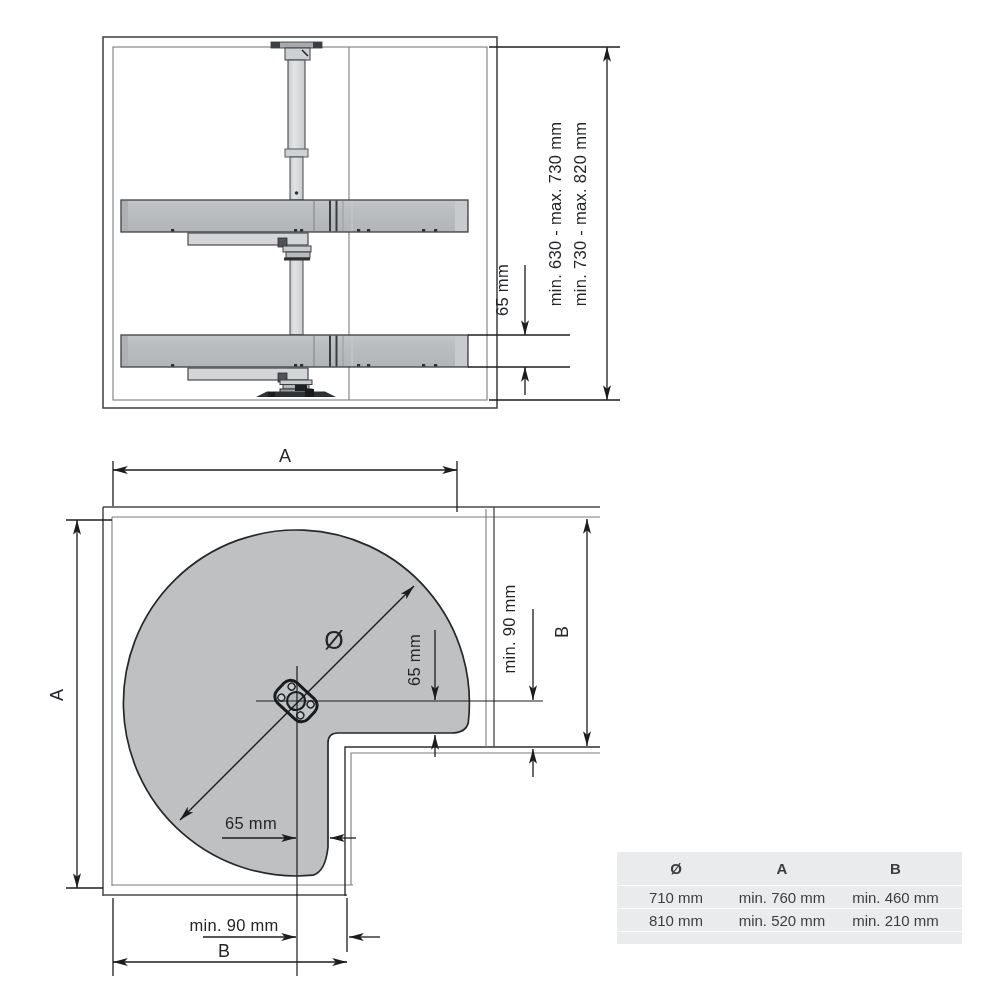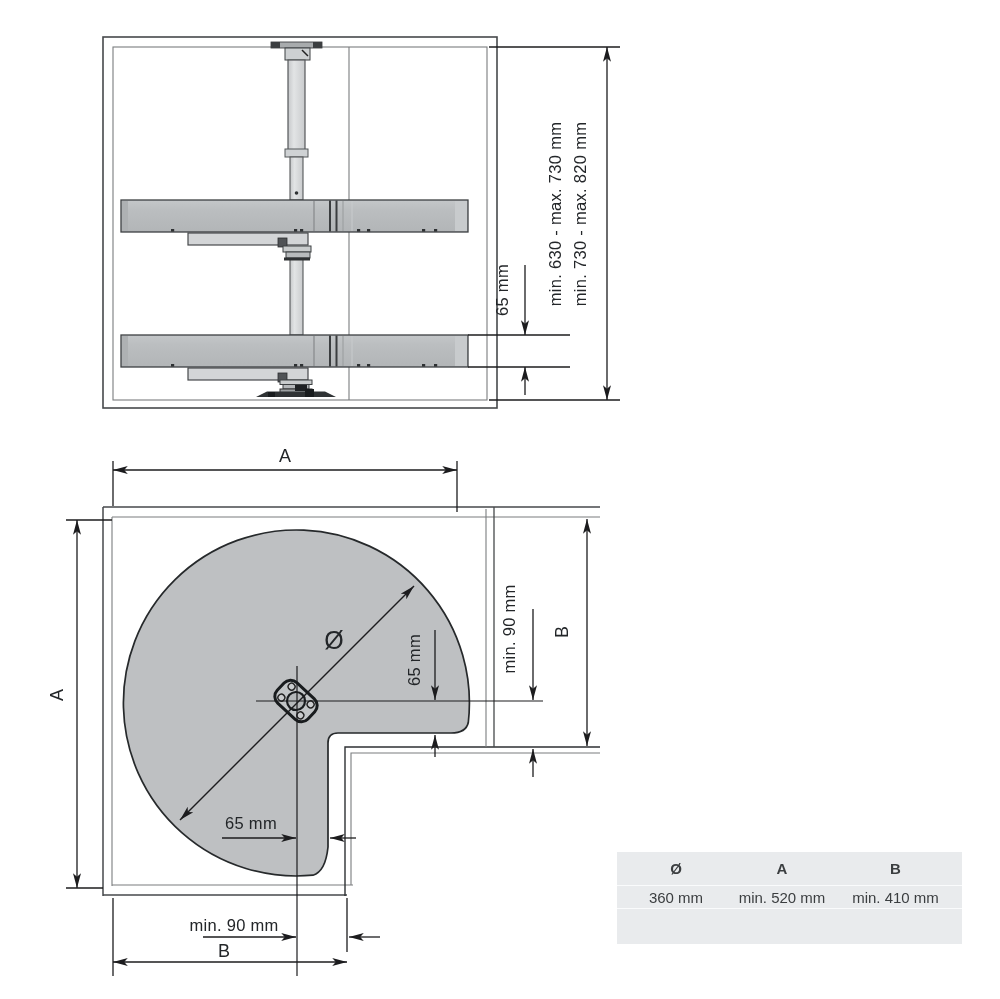--- a/index.html
+++ b/index.html
@@ -199,19 +199,24 @@
   </g>
 </svg>
 
 <div class="spec-table">
   <div class="t-row t-head">
     <div class="t-cell">Ø</div>
     <div class="t-cell">A</div>
     <div class="t-cell">B</div>
   </div>
   <div class="t-row">
-    <div class="t-cell">360 mm</div>
+    <div class="t-cell">710 mm</div>
+    <div class="t-cell">min. 760 mm</div>
+    <div class="t-cell">min. 460 mm</div>
+  </div>
+  <div class="t-row">
+    <div class="t-cell">810 mm</div>
     <div class="t-cell">min. 520 mm</div>
-    <div class="t-cell">min. 410 mm</div>
+    <div class="t-cell">min. 210 mm</div>
   </div>
 </div>
 
 </div>
 
 </body></html>

